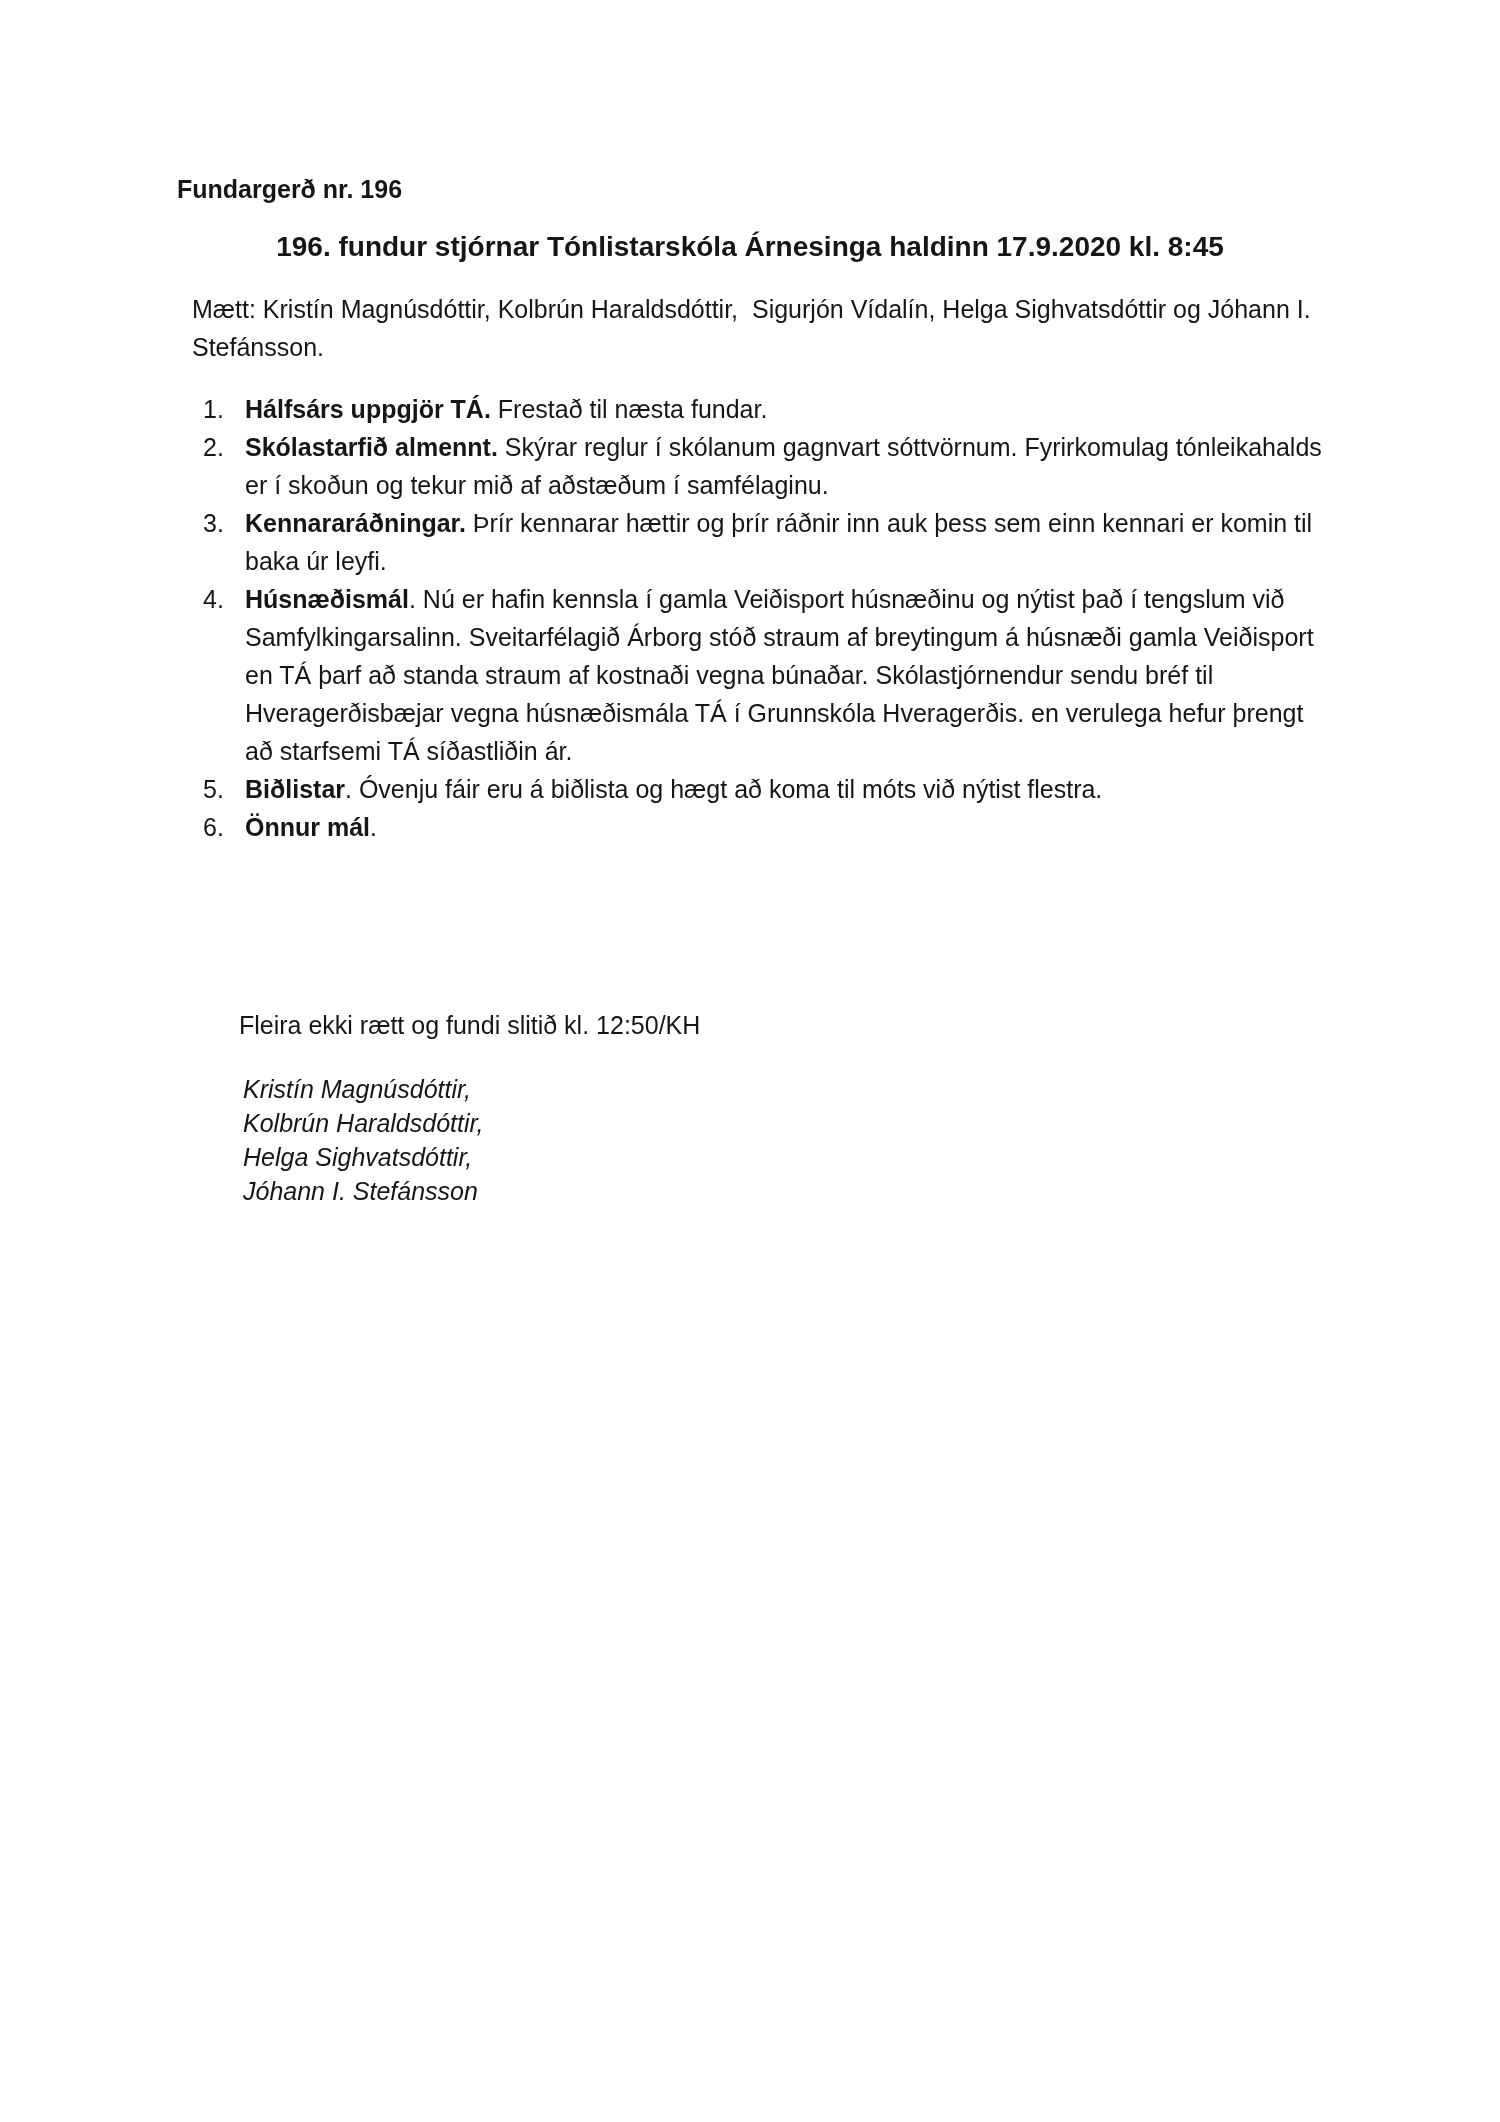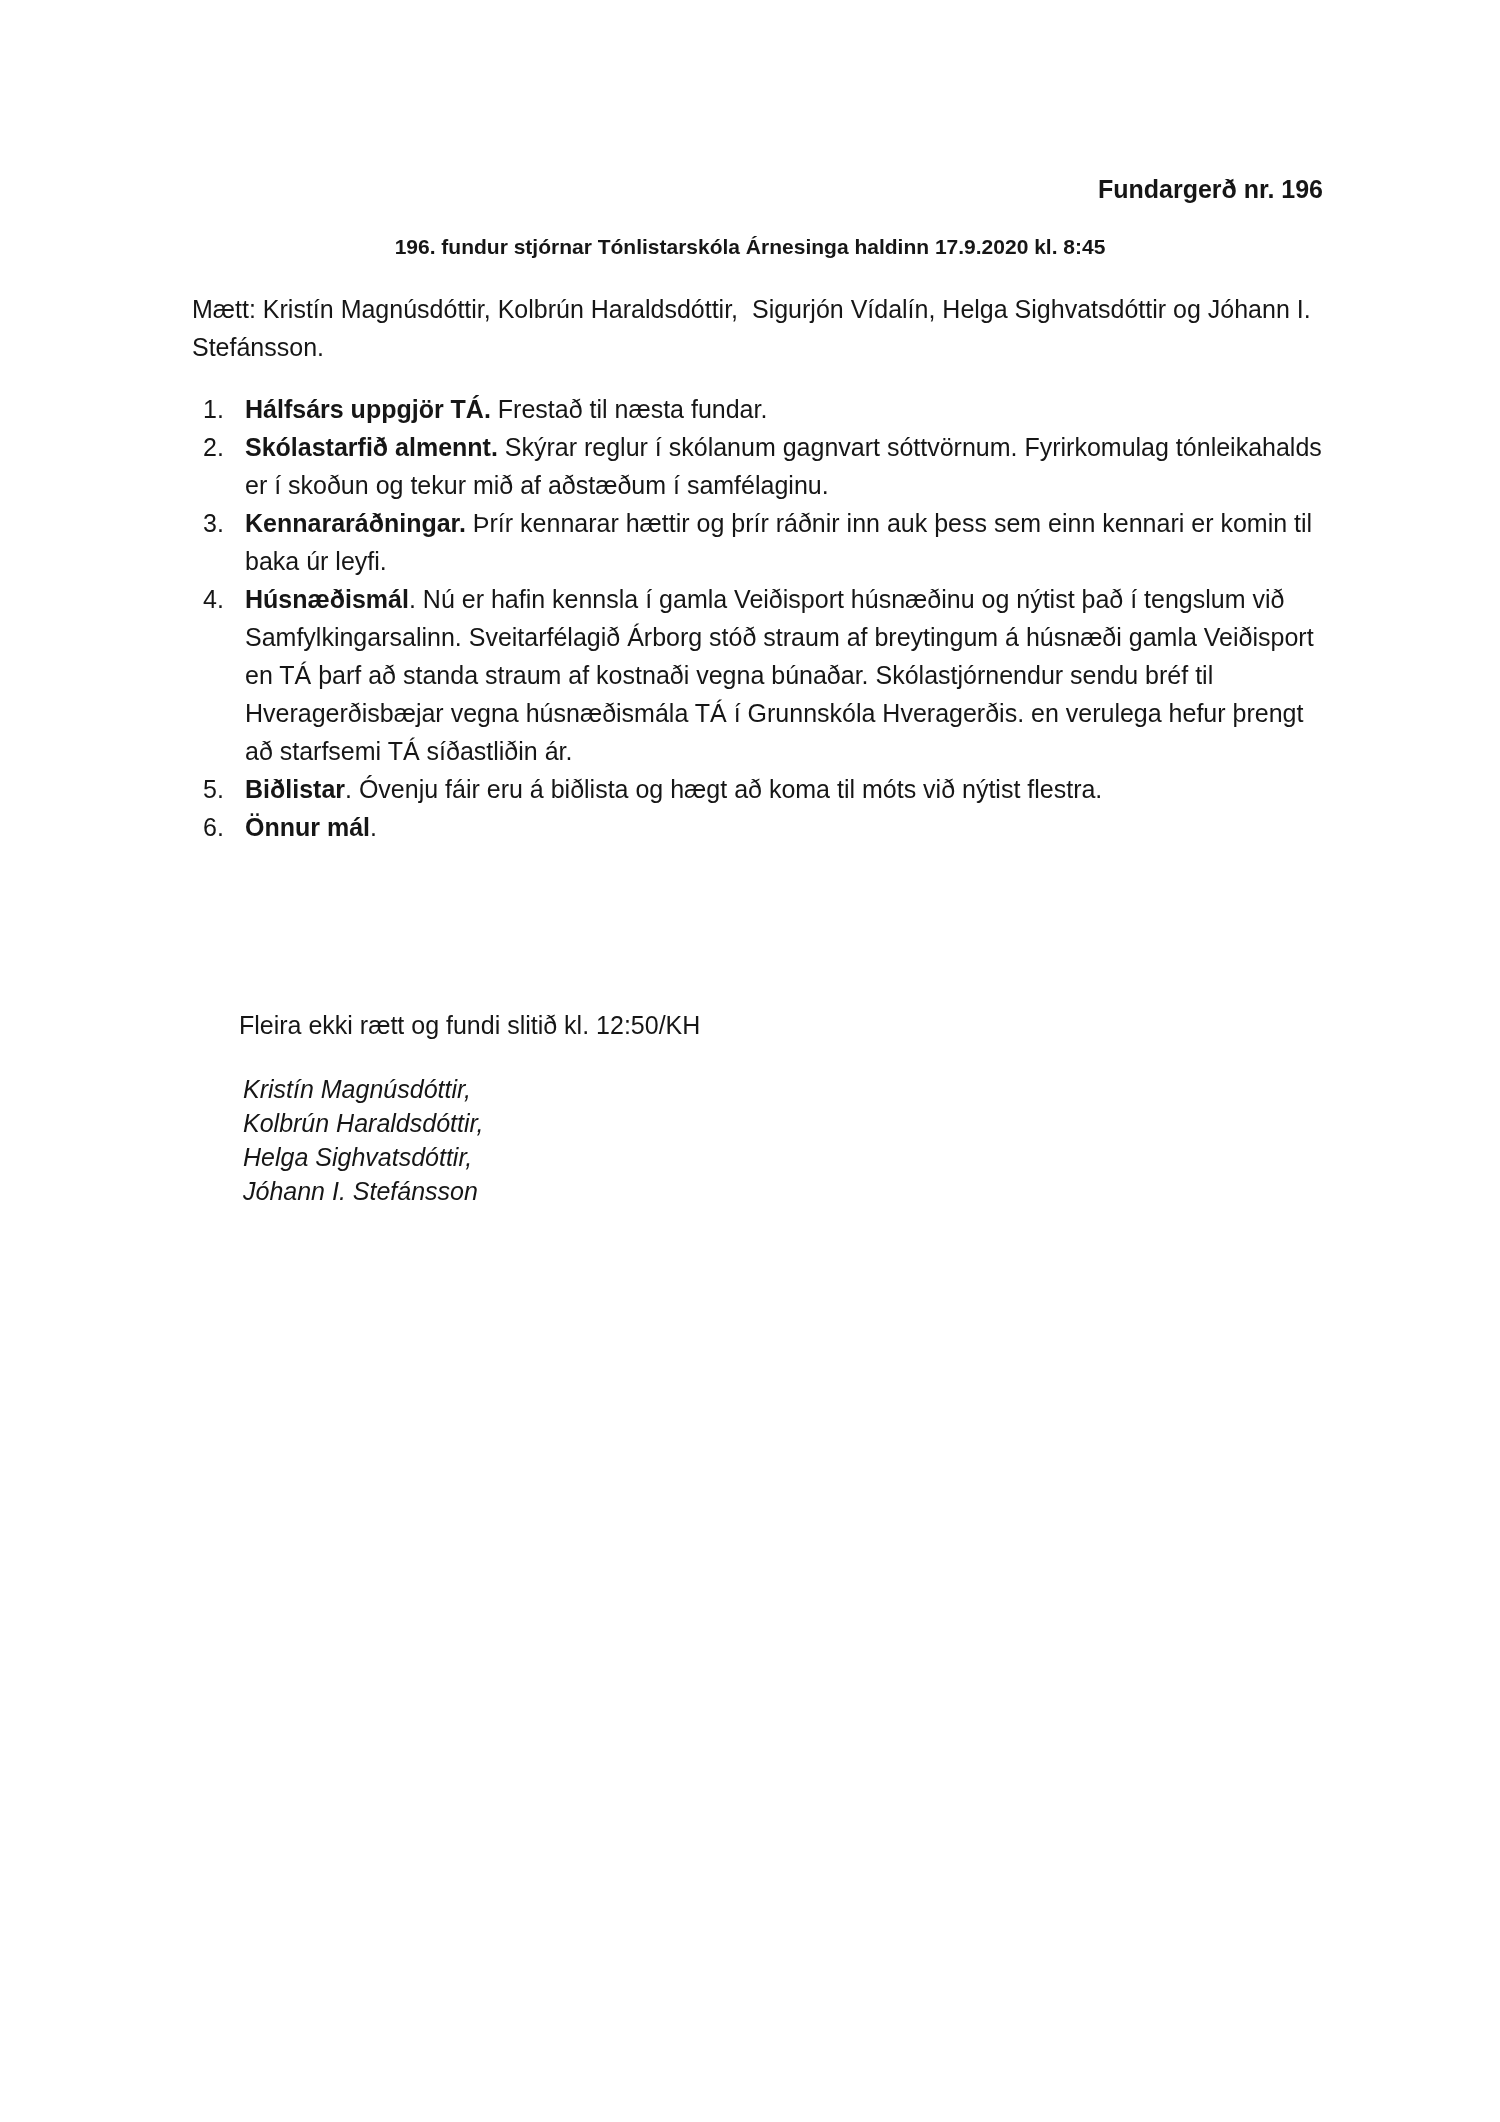--- a/index.html
+++ b/index.html
@@ -18,25 +18,25 @@
     color: #161616;
     box-sizing: border-box;
     padding: 170px 177px 0 177px;
     overflow: hidden;
   }
   .doc-title {
     margin: 0;
     font-size: 25px;
     line-height: 38px;
     font-weight: bold;
-    text-align: right;
+    text-align: left;
   }
   .doc-subtitle {
     margin: 20px 0 0 0;
-    font-size: 21px;
+    font-size: 28px;
     line-height: 38px;
     font-weight: bold;
     text-align: center;
   }
   .attendees {
     margin: 24px 0 0 15px;
     white-space: pre-wrap;
   }
   .agenda {
     margin: 24px 0 0 0;

